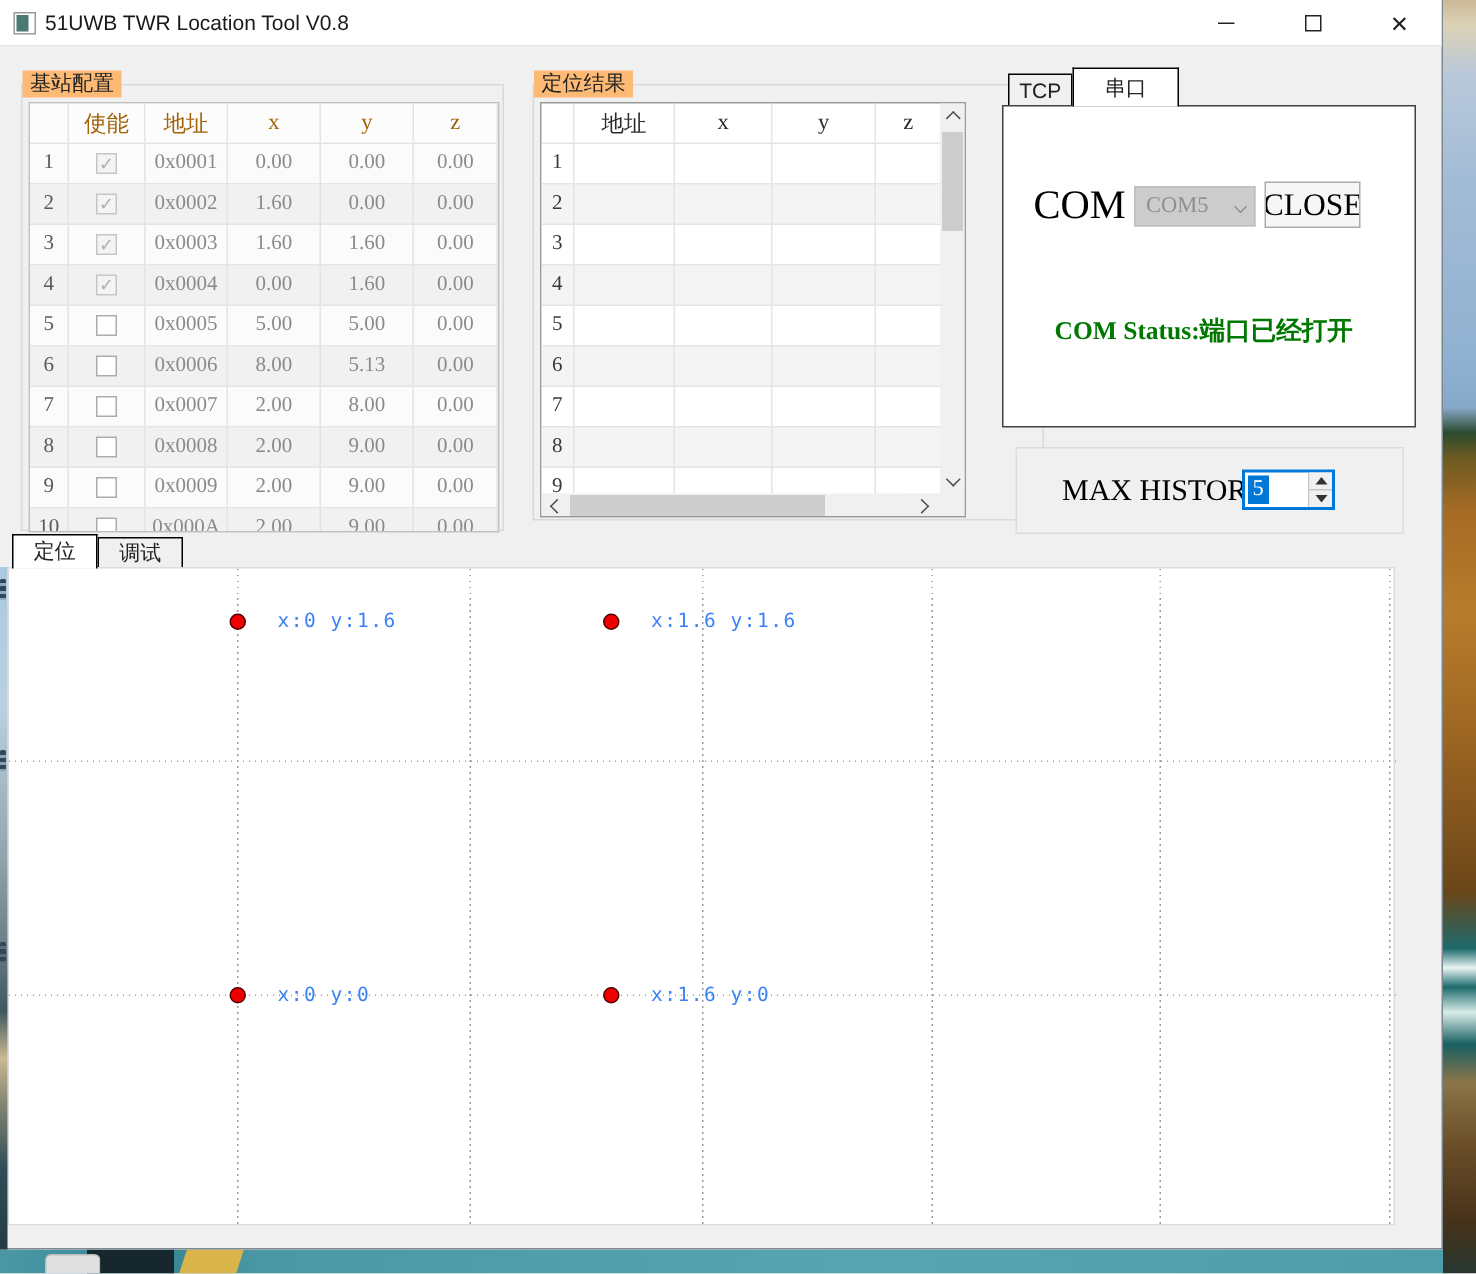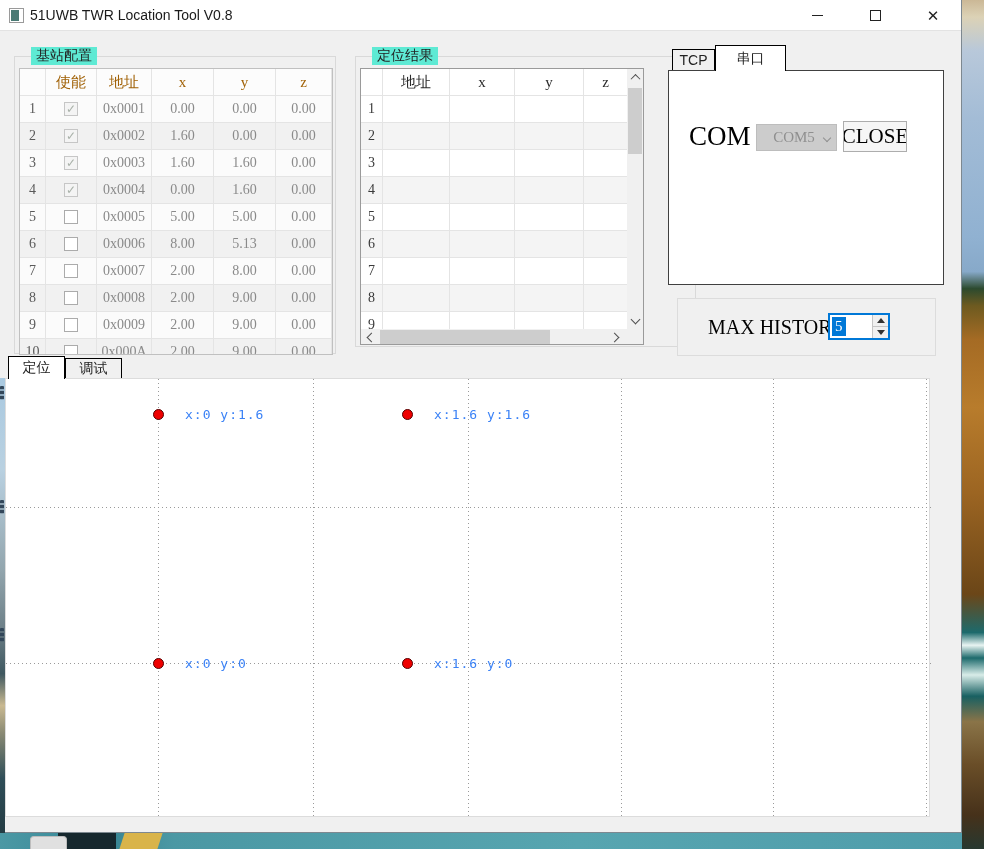--- a/index.html
+++ b/index.html
@@ -19,35 +19,35 @@
     background:linear-gradient(to right,#4b98a4 0%, #3f8e9c 6%, #3a8795 12%, #4b98a4 18%, #57a5b0 60%, #4f9dab 100%); }
   .wall-dark-patch { left:58px; top:833px; width:58px; height:16px; background:#16282e; z-index:1; }
   .wall-sand-icon { left:122px; top:833px; width:38px; height:16px; background:#d9b44a; transform:skewX(-18deg); z-index:1; }
   .wall-taskbtn { left:30px; top:836px; width:37px; height:13px; background:#e0e0e0; border-radius:4px 4px 0 0; border:1px solid #bdbdbd; border-bottom:none; z-index:2; }
   .wall-left-sliver { left:0; top:378px; width:5px; height:455px; z-index:5;
     background:linear-gradient(to bottom,#a9c9e0 0%, #b9d1e1 20%, #93a6ae 42%, #6d8088 55%, #3f5860 65%, #c9b991 72%, #8a8a74 78%, #2f4e58 88%, #243c44 100%); }
   .tick-fragment { width:4px; height:14px; background:repeating-linear-gradient(to bottom,#33475a 0 3px, rgba(51,71,90,.25) 3px 5px); z-index:6; border-radius:1px; }
 
   
   .window { left:0; top:0; width:962px; height:833px; background:#f0f0f0; z-index:1;
-    border-right:1px solid #7d8890; border-bottom:1px solid #7d8890;text-align:center; }
+    border-right:1px solid #7d8890; border-bottom:1px solid #7d8890; }
   .titlebar { left:0; top:0; width:100%; height:31px; background:#ffffff; border-bottom:1px solid #e3e3e3; }
   .app-icon { left:9px; top:8px; width:15px; height:15px; border:1px solid #9a9a9a; background:#fff; }
   .app-icon-fill { left:1px; top:1px; width:8px; height:11px; background:#4a7a74; }
   .title-text { left:30px; top:7px; font-size:14px; color:#1a1a1a; white-space:nowrap; }
   .winbtn { top:0; width:46px; height:31px; display:flex; align-items:center; justify-content:center; color:#222; }
   .btn-min { left:794px; font-size:14px; }
   .btn-min-glyph { width:11px; height:1px; background:#222; }
   .btn-max { left:852px; }
   .btn-max-glyph { width:11px; height:11px; border:1px solid #222; }
   .btn-close { left:910px; font-size:15px; }
 
   
   .groupbox { border:1px solid #d9d9d9; background:transparent; }
-  .groupbox-label { position:absolute; top:-10px; left:16px; background:#5eead4; padding:0 5px; font-size:14px; color:#222; white-space:nowrap; }
+  .groupbox-label { position:absolute; top:-10px; left:0; background:#fdba74; padding:0 5px; font-size:14px; color:#222; white-space:nowrap; }
 
   
   .atable { left:4px; top:11px; width:314px; height:287px; overflow:hidden; background:#fff; border:1px solid #c0c0c0; }
   .arow, .ahead { display:flex; height:27px; }
   .ahead { background:#fcfcfc; }
   .arow:nth-child(odd) { background:#fbfbfb; }
   .arow:nth-child(even) { background:#f1f1f1; }
   .c { border-right:1px solid #e4e4e4; border-bottom:1px solid #e4e4e4; display:flex; align-items:center; justify-content:center;
        font-family:"Liberation Serif","DejaVu Serif",serif; font-size:14px; color:#8a8a8a; overflow:hidden; white-space:nowrap; }
   .hc { color:#a16207; font-size:15px; }
@@ -395,20 +395,21 @@
     </div>
     <div class="abs comm-pane">
       <div class="abs com-label">COM</div>
       <div class="abs combo">
         <span class="combo-text">COM5</span>
         <span class="chev chev-down"></span>
       </div>
       <div class="abs close-btn">
         <span>CLOSE</span>
       </div>
+      <div class="abs com-status" style="color:#007800">COM Status:端口已经打开</div>
     </div>
 
     <div class="abs hist-box">
       <div class="abs hist-label">MAX HISTORY</div>
       <div class="abs spinbox">
         <span class="spin-value-wrap">
             <span class="spin-value">5</span>
           </span>
         <span class="spin-btns">
           <span class="spin-btn">

